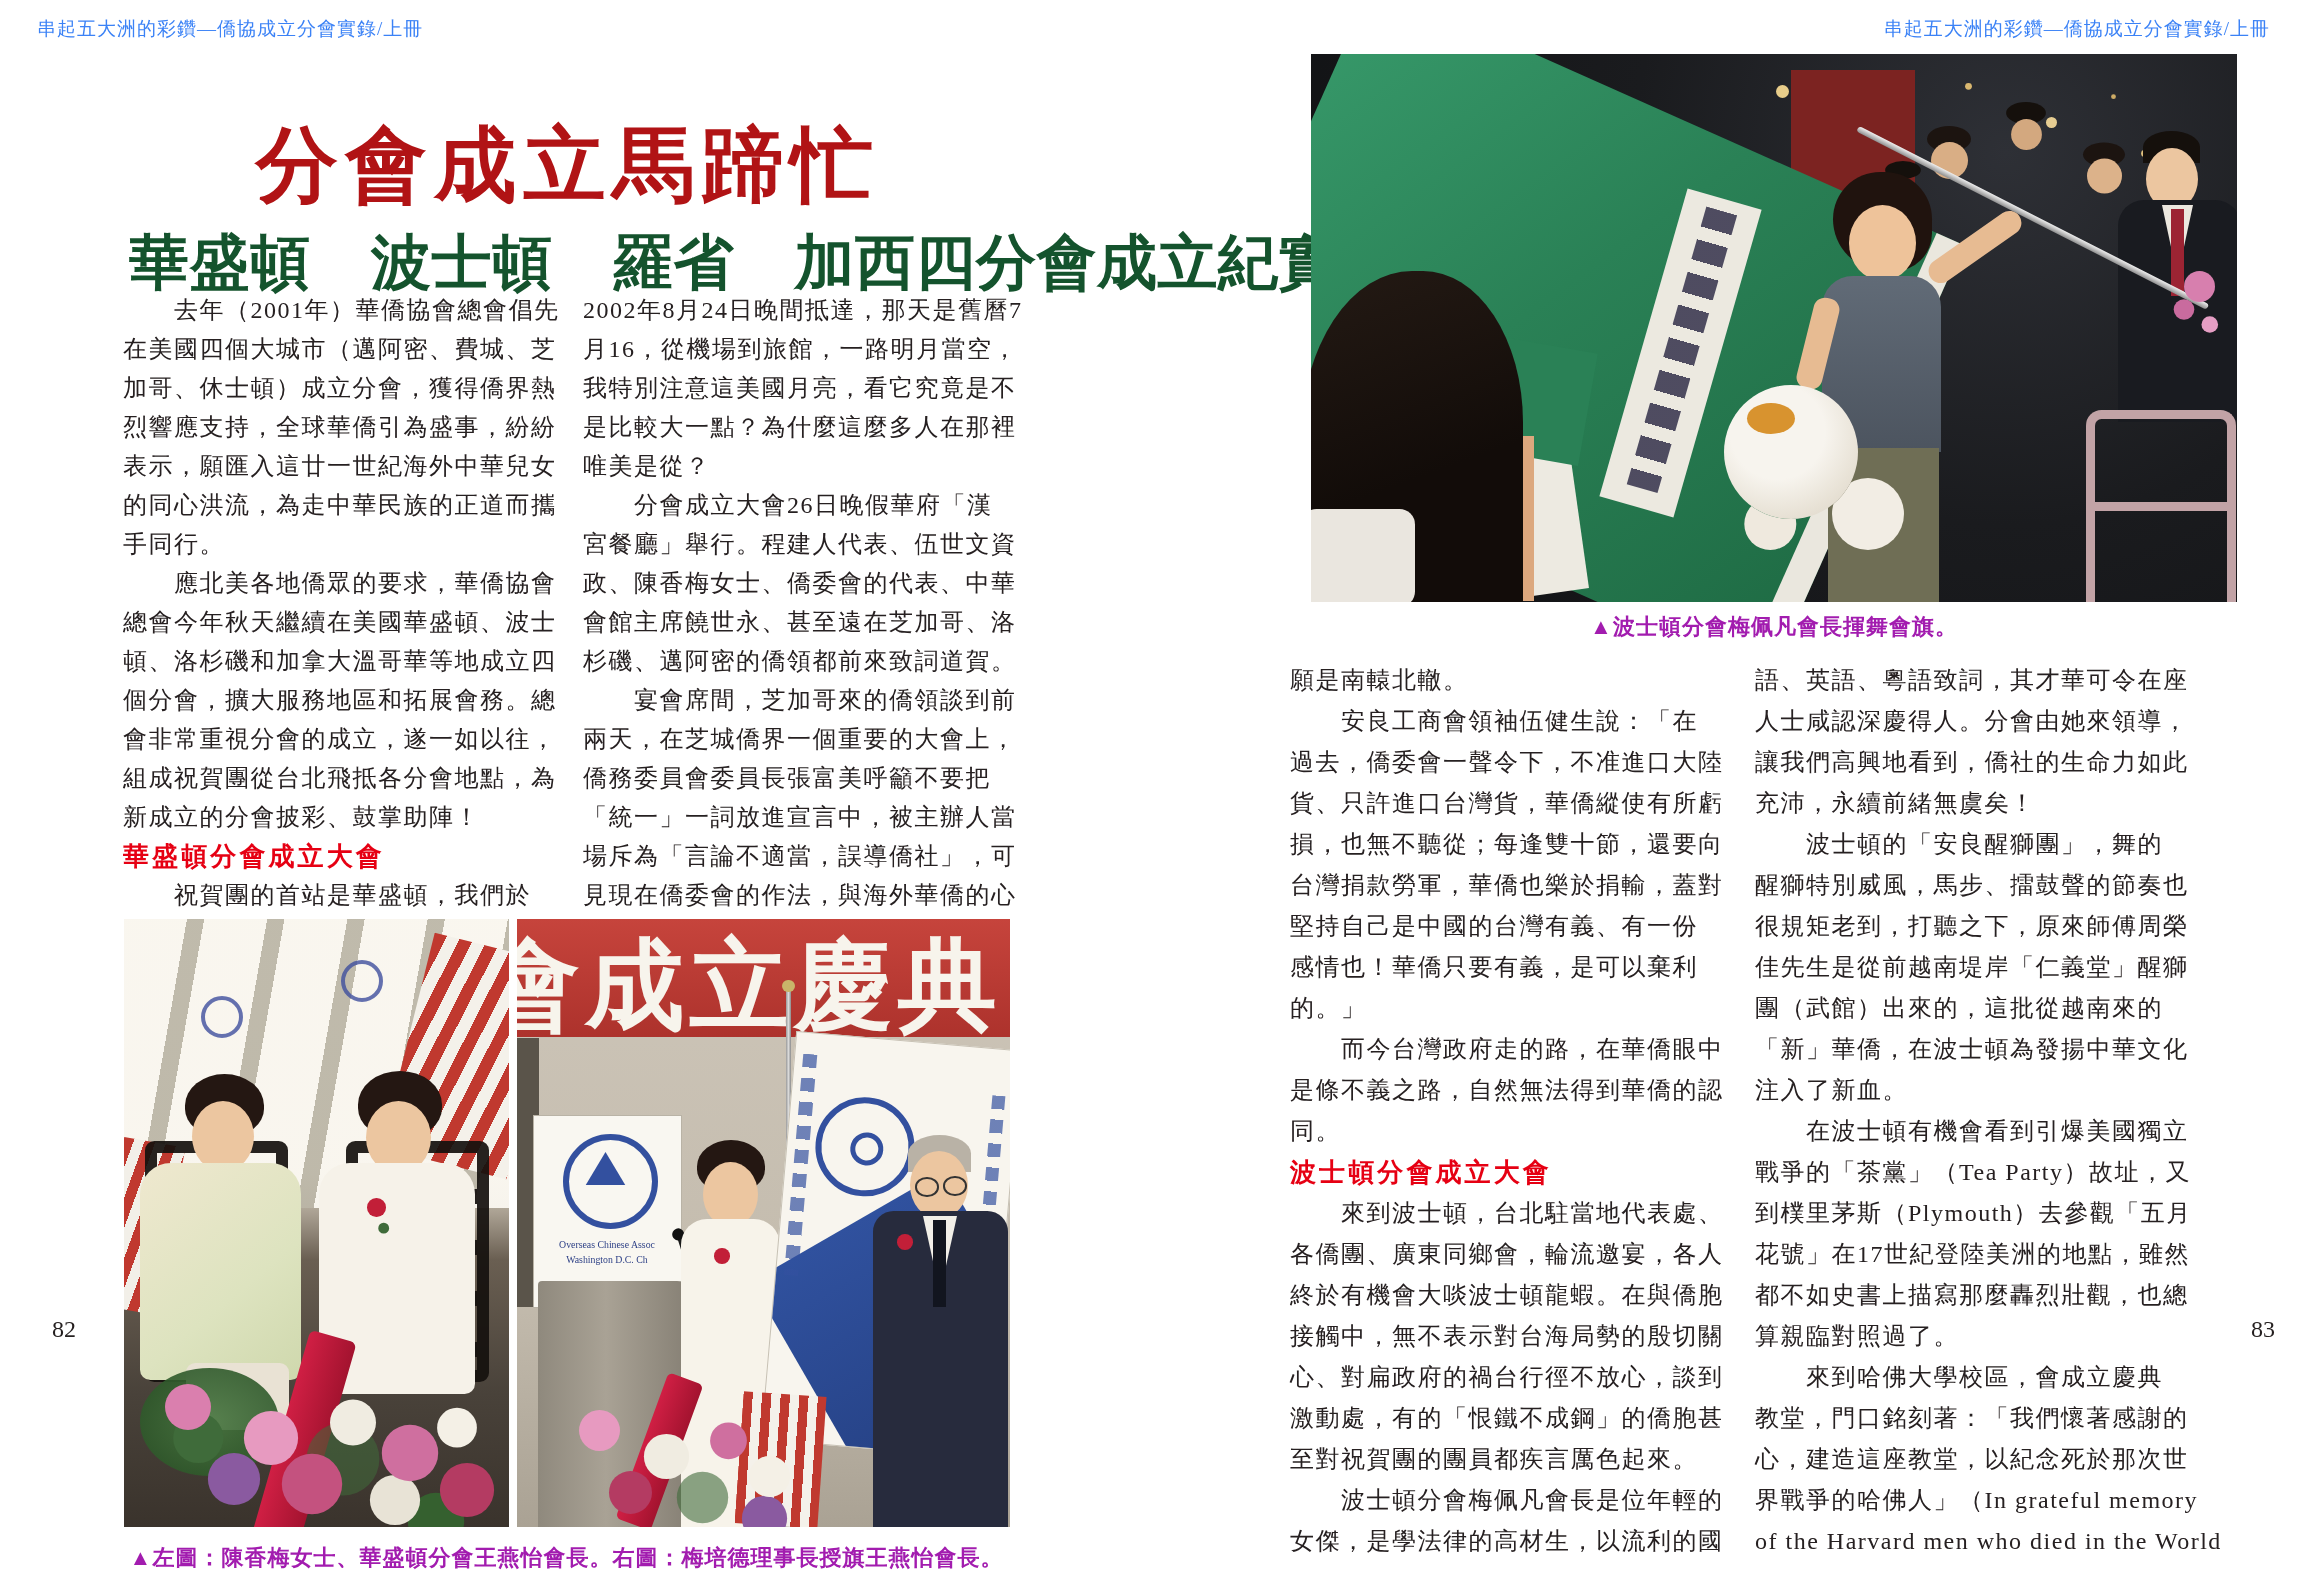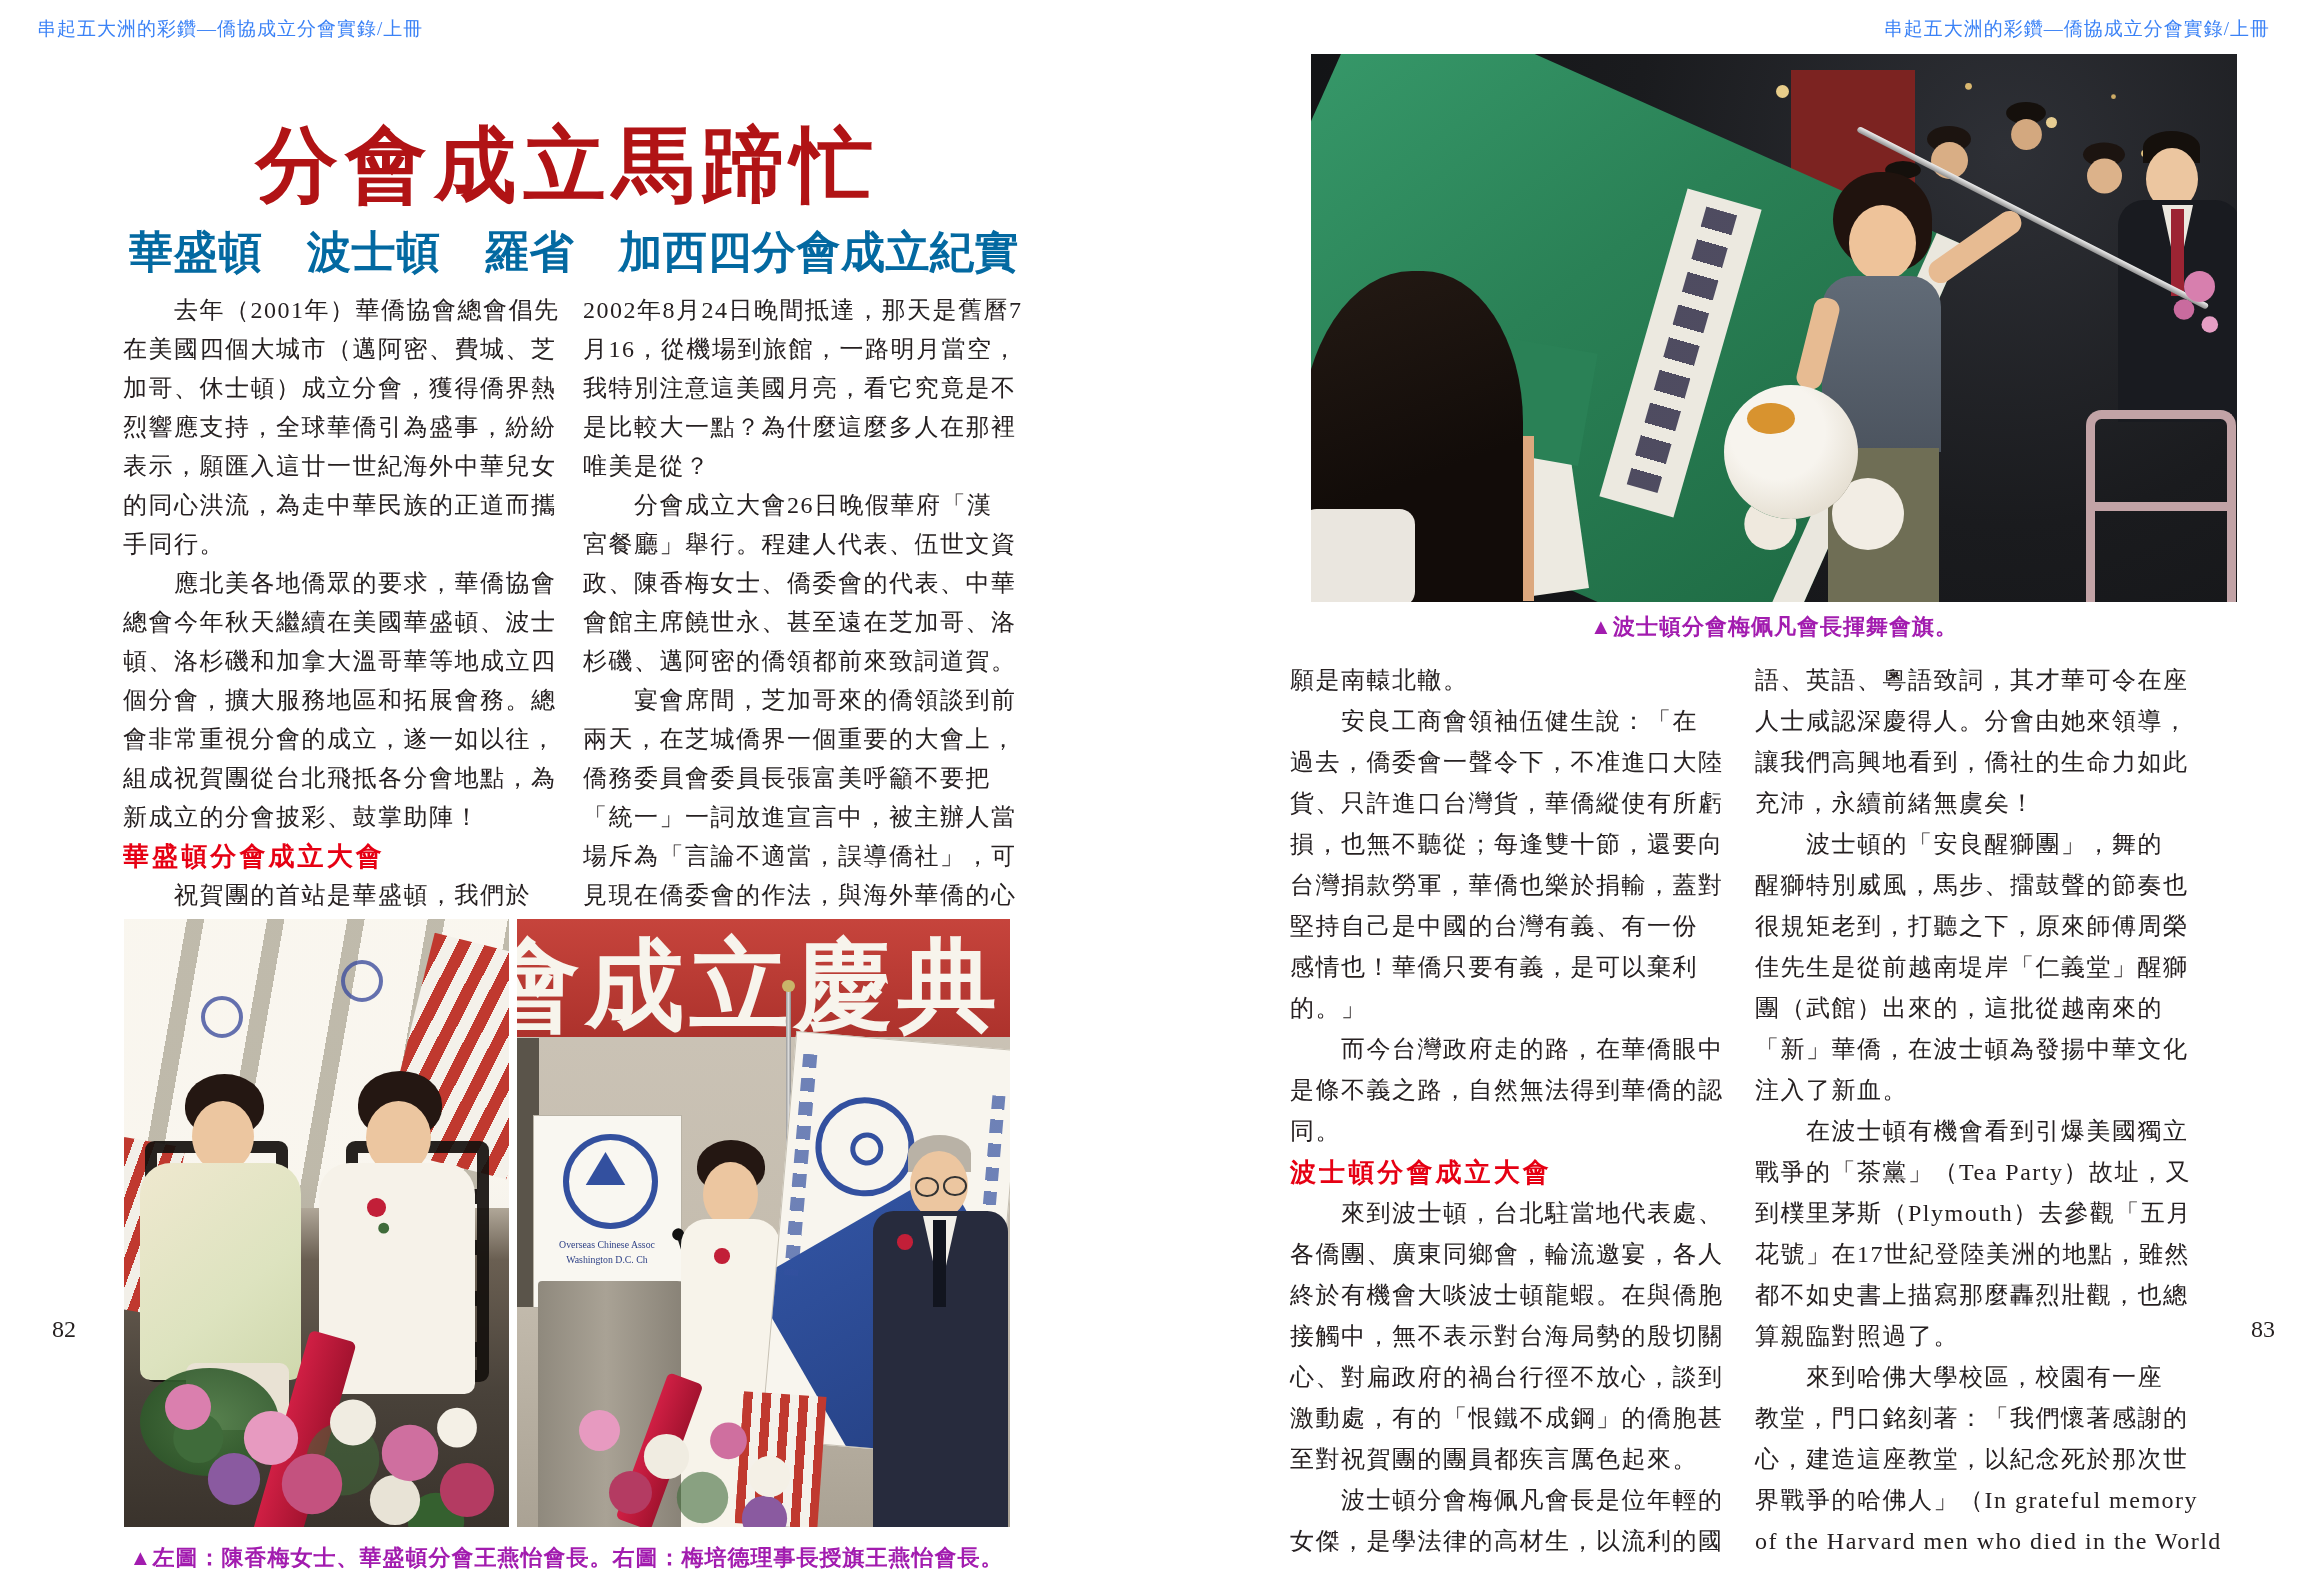--- a/index.html
+++ b/index.html
@@ -15,21 +15,21 @@
 
   
   .title{
     position:absolute;left:129px;top:111px;width:878px;text-align:center;
     font-family:"Liberation Sans", sans-serif;font-weight:bold;
     font-size:82px;letter-spacing:7.2px;color:#b11315;white-space:nowrap;
   }
   .subtitle{
     position:absolute;left:129px;top:223px;width:878px;text-align:center;
     font-family:"Liberation Sans", sans-serif;font-weight:bold;
-    font-size:44px;letter-spacing:0.5px;color:#0369a1;white-space:nowrap;
+    font-size:60px;letter-spacing:0.5px;color:#14532d;white-space:nowrap;
   }
 
   
   .tcol{position:absolute;width:455px;}
   .tline{font-size:24px;letter-spacing:1.5px;white-space:nowrap;color:#262021;}
   .lh76 .tline{height:39px;line-height:39px;}
   .lh80 .tline{height:41px;line-height:41px;}
   .tline.heading{color:#e60013;font-weight:bold;font-size:26px;letter-spacing:3.1px;}
 
   
@@ -363,21 +363,21 @@
     <div class="tline">佳先生是從前越南堤岸「仁義堂」醒獅</div>
     <div class="tline">團（武館）出來的，這批從越南來的</div>
     <div class="tline">「新」華僑，在波士頓為發揚中華文化</div>
     <div class="tline">注入了新血。</div>
     <div class="tline">　　在波士頓有機會看到引爆美國獨立</div>
     <div class="tline">戰爭的「茶黨」（Tea Party）故址，又</div>
     <div class="tline">到樸里茅斯（Plymouth）去參觀「五月</div>
     <div class="tline">花號」在17世紀登陸美洲的地點，雖然</div>
     <div class="tline">都不如史書上描寫那麼轟烈壯觀，也總</div>
     <div class="tline">算親臨對照過了。</div>
-    <div class="tline">　　來到哈佛大學校區，校園有一座</div>
+    <div class="tline">　　來到哈佛大學校區，會成立慶典</div>
     <div class="tline">教堂，門口銘刻著：「我們懷著感謝的</div>
     <div class="tline">心，建造這座教堂，以紀念死於那次世</div>
     <div class="tline">界戰爭的哈佛人」（In grateful memory</div>
     <div class="tline">of the Harvard men who died in the World</div>
   </div>
 
 <div class="pageno pn-right">83</div>
 
 
 </body></html>

